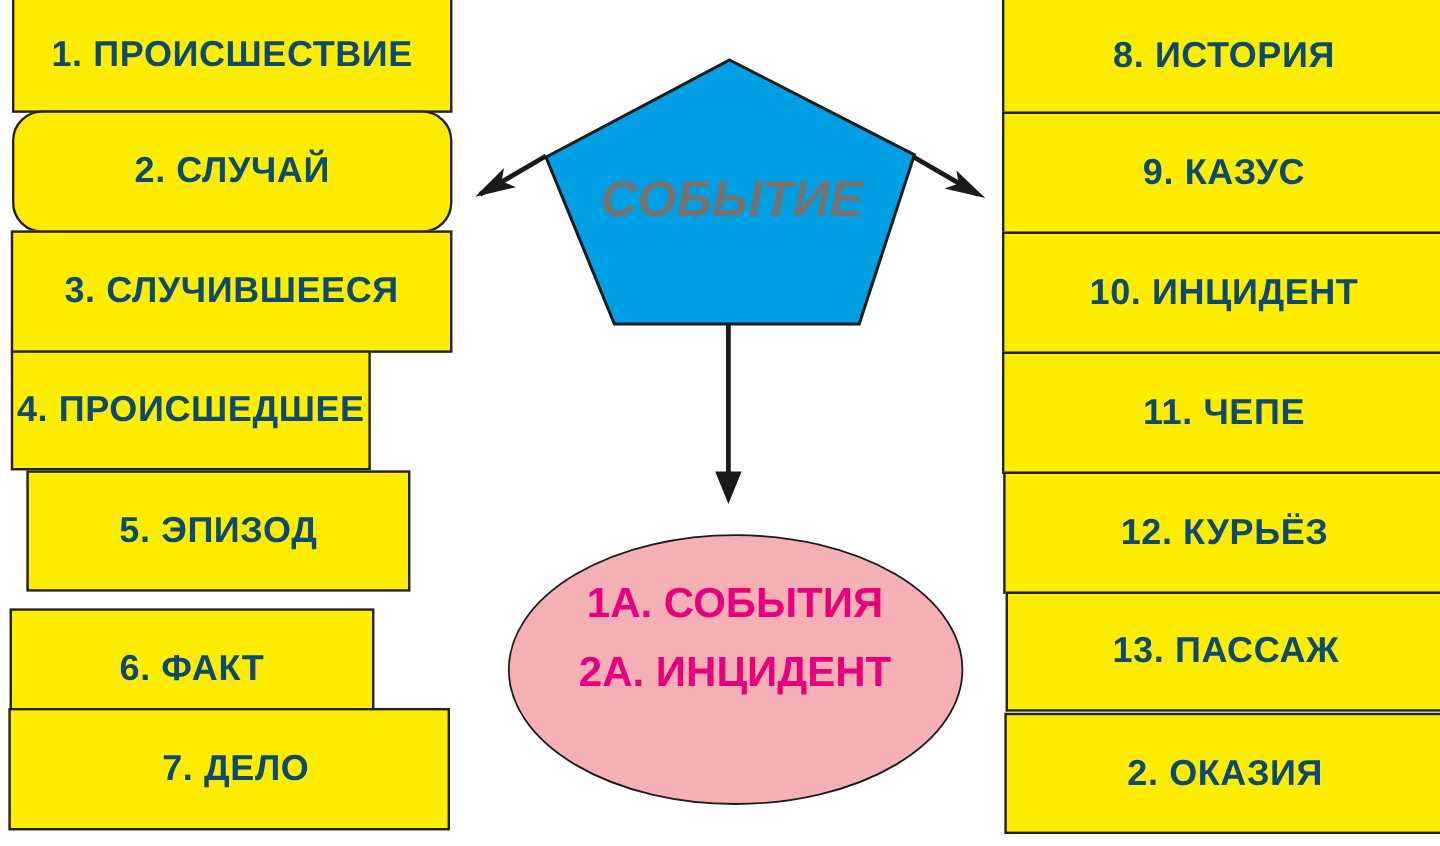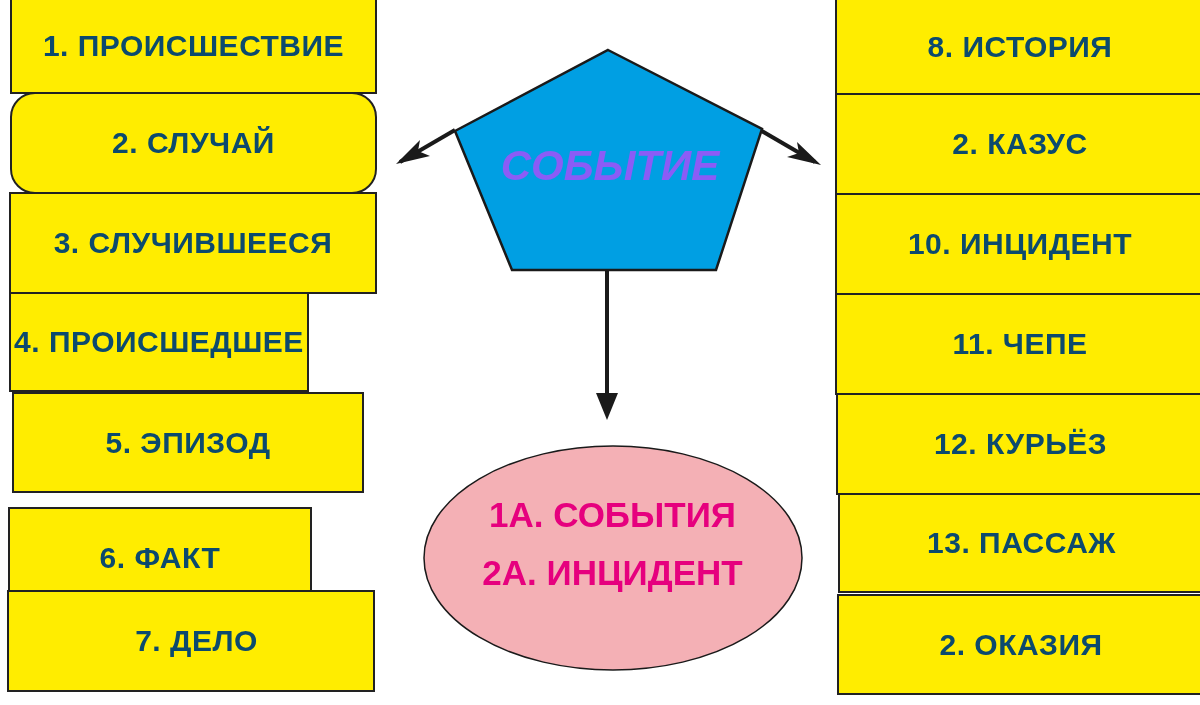--- a/index.html
+++ b/index.html
@@ -5,24 +5,24 @@
     html, body { margin:0; padding:0; background:#ffffff; }
     body { width:1200px; height:705px; position:relative; overflow:hidden; font-family:"Liberation Sans", sans-serif; }
     .box {
       position:absolute; background:#ffed00; border:2px solid #222;
       box-sizing:border-box; display:flex; align-items:center; justify-content:center;
     }
     .box span { color:#0c4a6e; font-weight:bold; font-size:30px; letter-spacing:0.5px; white-space:nowrap; }
     svg.diagram { position:absolute; left:0; top:0; }
     .center-label {
       position:absolute; left:455px; top:142px; width:310px; text-align:center;
-      color:#8b5cf6; font-weight:bold; font-style:italic; font-size:42px;
+      color:#737373; font-weight:bold; font-style:italic; font-size:42px;
     }
     .ellipse-text {
-      position:absolute; left:425px; top:486px; width:375px; text-align:center;
+      position:absolute; left:425px; top:474px; width:375px; text-align:center;
       color:#e6007e; font-weight:bold; font-size:35px; line-height:58px;
     }
   </style>
 </head>
 <body>
 
 <svg class="diagram" width="1200" height="705">
   <defs>
     <marker id="ah" markerWidth="10" markerHeight="10" refX="8" refY="5" orient="auto" markerUnits="userSpaceOnUse">
       <path d="M0,0 L10,5 L0,10 L3,5 z" fill="#1a1a1a"></path>
@@ -53,35 +53,35 @@
   </div>
 <div class="box" style="left:10px;top:92px;width:367px;height:102px;border-radius:25px;">
     <span>2. СЛУЧАЙ</span>
   </div>
 <div class="box" style="left:9px;top:192px;width:368px;height:102px;">
     <span>3. СЛУЧИВШЕЕСЯ</span>
   </div>
 <div class="box" style="left:9px;top:292px;width:300px;height:100px;">
     <span>4. ПРОИСШЕДШЕЕ</span>
   </div>
-<div class="box" style="left:12px;top:392px;width:352px;height:101px;">
+<div class="box" style="left:22px;top:392px;width:320px;height:101px;">
     <span>5. ЭПИЗОД</span>
   </div>
 <div class="box" style="left:8px;top:491px;width:304px;height:101px;margin-top:16px;">
     <span>6. ФАКТ</span>
   </div>
 <div class="box" style="left:7px;top:590px;width:368px;height:102px;padding-left:11px;">
     <span>7. ДЕЛО</span>
   </div>
 
 <div class="box" style="left:835px;top:-2px;width:370px;height:97px;">
     <span>8. ИСТОРИЯ</span>
   </div>
 <div class="box" style="left:835px;top:93px;width:370px;height:102px;">
-    <span>2. КАЗУС</span>
+    <span>9. КАЗУС</span>
   </div>
 <div class="box" style="left:835px;top:193px;width:370px;height:102px;">
     <span>10. ИНЦИДЕНТ</span>
   </div>
 <div class="box" style="left:835px;top:293px;width:370px;height:102px;">
     <span>11. ЧЕПЕ</span>
   </div>
 <div class="box" style="left:836px;top:393px;width:369px;height:102px;">
     <span>12. КУРЬЁЗ</span>
   </div>

